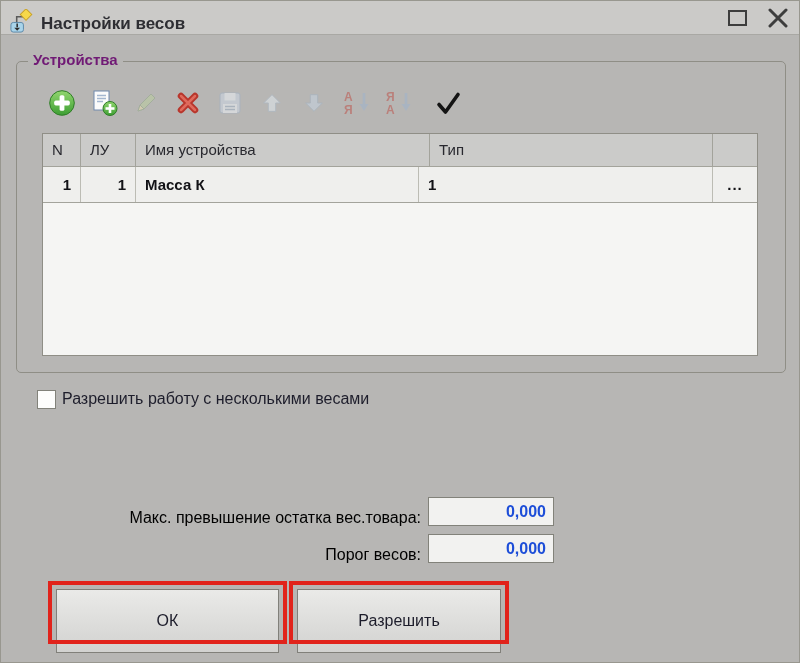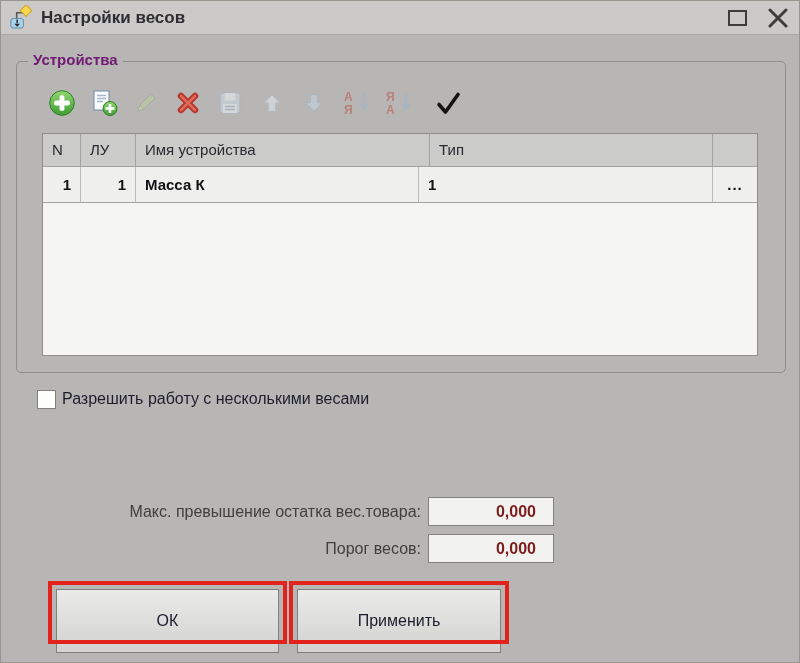--- a/index.html
+++ b/index.html
@@ -2,21 +2,21 @@
 <html><head>
 <meta charset="utf-8">
 <style>
   html,body{margin:0;padding:0;background:#b7b6b4;}
   body{font-family:"Liberation Sans",sans-serif;}
   *{box-sizing:border-box;}
 
   .dialog{position:relative;width:800px;height:663px;background:#b7b6b4;border:1px solid #98978f;overflow:hidden;}
 
   
-  .titlebar{position:absolute;left:0;top:0;width:100%;height:34px;background:#cbcac8;border-bottom:1px solid #a9a8a4;display:flex;align-items:center;}
+  .titlebar{position:absolute;left:0;top:0;width:100%;height:34px;background:#cbcac8;border-bottom:1px solid #a9a8a4;display:flex;align-items:flex-end;}
   .ticon{margin-left:8px;flex:none;display:flex;}
   .title{margin-left:7px;font-size:17px;font-weight:bold;color:#2e2e33;}
   .wctl{position:absolute;top:0;right:0;height:34px;display:flex;align-items:center;gap:20px;padding-right:10px;}
   .btn-max{width:19px;height:16px;border:2.5px solid #3d3d3d;background:transparent;cursor:pointer;}
   .btn-close{display:flex;cursor:pointer;}
 
   
   .group{position:absolute;left:15px;top:60px;width:770px;height:312px;border:1px solid #8f8e86;border-radius:5px;}
   .group-label{position:absolute;left:11px;top:-11px;background:#b7b6b4;padding:0 5px;font-size:15px;font-weight:bold;color:#701a75;}
 
@@ -40,22 +40,22 @@
   .num{text-align:right;}
   .browse-btn{text-align:center;padding:0 !important;cursor:pointer;letter-spacing:1px;}
   .tfill{flex:1;background:#f5f5f3;}
 
   
   .checkrow{position:absolute;left:36px;display:flex;gap:6px;cursor:pointer;}
   .checkbox{width:19px;height:19px;background:#fdfdfc;border:1px solid #82827a;flex:none;}
   .checklabel{font-size:16px;color:#1d1d2b;white-space:nowrap;}
 
   
-  .fieldlabel{position:absolute;left:30px;width:390px;text-align:right;font-size:16px;color:#404040;}
-  .numinput{position:absolute;left:427px;width:126px;height:29px;border:1px solid #82827a;background:#f2f2f0;text-align:right;font-family:"Liberation Sans",sans-serif;font-size:16px;font-weight:600;color:#7f1d1d;padding:0 17px;outline:none;}
+  .fieldlabel{position:absolute;left:30px;width:390px;text-align:right;font-size:16px;color:#000000;margin-top:6px;}
+  .numinput{position:absolute;left:427px;width:126px;height:29px;border:1px solid #82827a;background:#f2f2f0;text-align:right;font-family:"Liberation Sans",sans-serif;font-size:16px;font-weight:600;color:#1d4ed8;padding:0 7px;outline:none;}
 
   
   .pushbtn{position:absolute;top:588px;height:64px;background:linear-gradient(#eaeae8,#d2d2d0);border:1px solid #81807a;font-family:"Liberation Sans",sans-serif;font-size:16px;color:#1d1d2b;cursor:pointer;}
   .hl{position:absolute;top:580px;height:63px;border:4px solid #e1231b;pointer-events:none;}
 </style>
 </head>
 <body>
 
 <svg width="0" height="0" style="position:absolute">
   <defs>
@@ -186,18 +186,18 @@
     <span class="checklabel">Разрешить работу с несколькими весами</span>
   </div>
 
   <label class="fieldlabel" style="top:502px">Макс. превышение остатка вес.товара:</label>
   <input class="numinput" style="top: 496px;" value="0,000">
 
   <label class="fieldlabel" style="top:539px">Порог весов:</label>
   <input class="numinput" style="top: 533px;" value="0,000">
 
   <button class="pushbtn" style="left:55px;width:223px">ОК</button>
-  <button class="pushbtn" style="left:296px;width:204px">Применить</button>
+  <button class="pushbtn" style="left:296px;width:204px">Разрешить</button>
 
   <div class="hl" style="left:47px;width:239px"></div>
   <div class="hl" style="left:288px;width:220px"></div>
 
 </div>
 
 </body></html>

